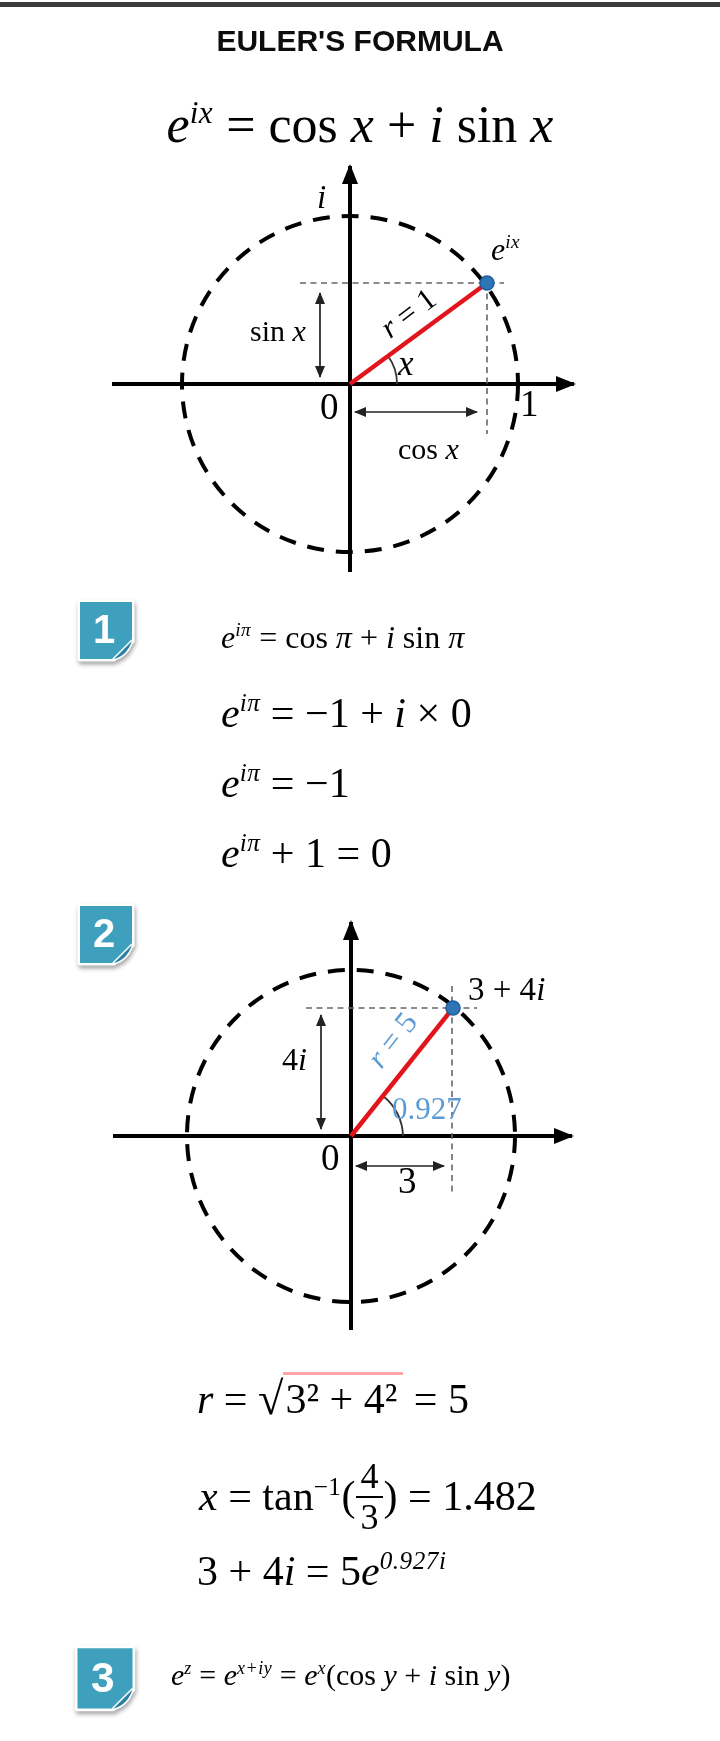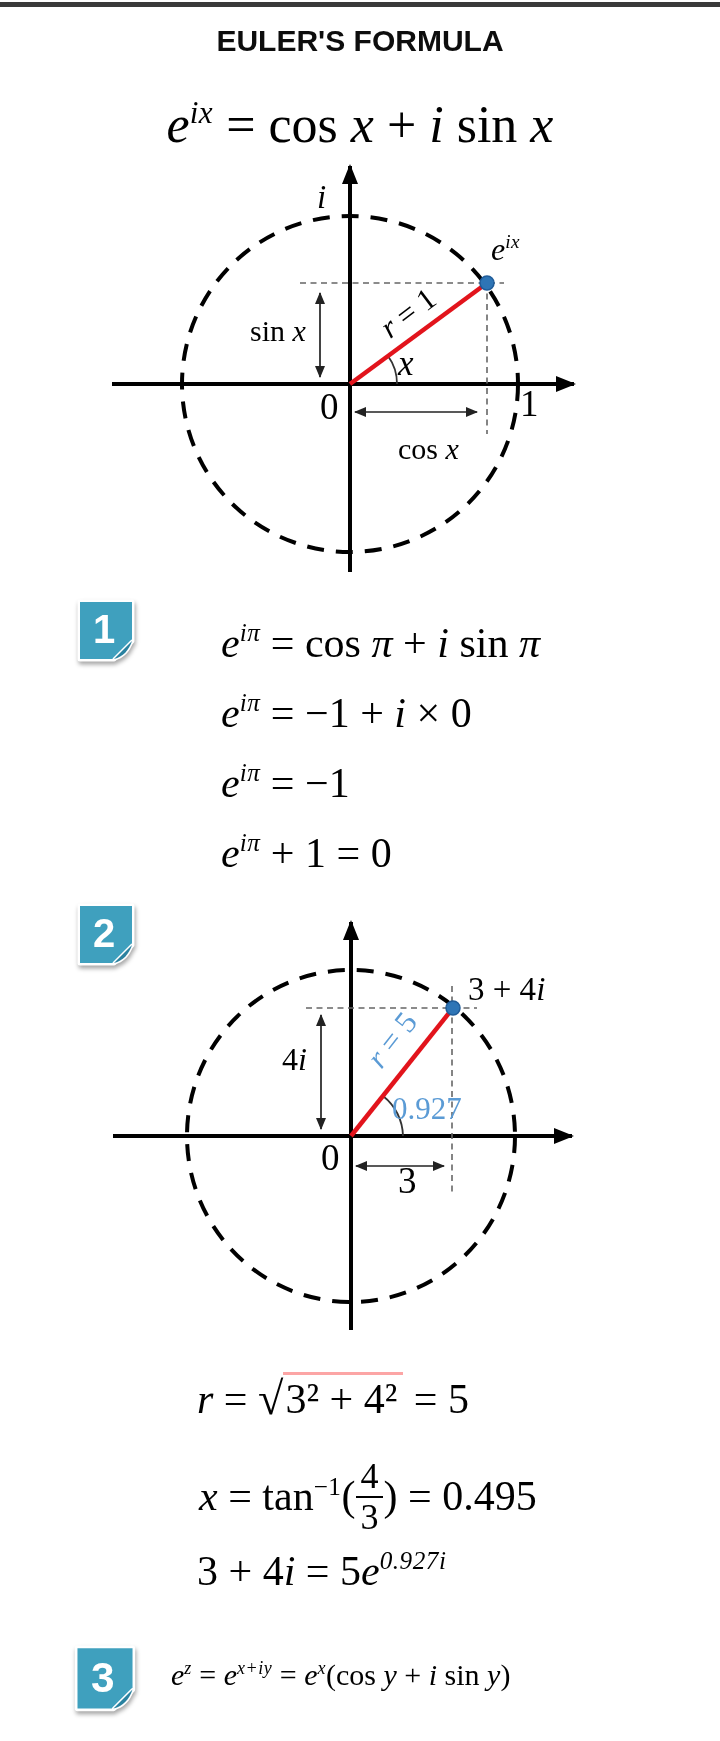--- a/index.html
+++ b/index.html
@@ -99,32 +99,32 @@
   <div class="lbl blue" style="left:392px;top:1093px;font-size:31px;"><span class="mu">0.927</span></div>
   <div class="lbl" style="left:282px;top:1043px;font-size:32px;"><span class="mu">4</span><span class="mi">i</span></div>
   <div class="lbl" style="left:321px;top:1139px;font-size:37px;"><span class="mu">0</span></div>
   <div class="lbl" style="left:398px;top:1162px;font-size:37px;"><span class="mu">3</span></div>
 
   <svg class="badge" style="left:75px;top:598px;" width="62" height="68" viewBox="0 0 62 68">
     <path class="body" d="M5,4 H57 V43 L39,61 H5 Z"></path>
     <path class="flap" d="M57,43 L39,61 C48,59 54,52 57,43 Z"></path>
     <text x="29" y="45" text-anchor="middle">1</text>
   </svg>
-  <div class="eq" style="left:221px;top:620px;font-size:42px;text-align:center;"><span class="mi">e</span><span class="mi ms">iπ</span><span class="mu"> = cos </span><span class="mi">π</span><span class="mu"> + </span><span class="mi">i</span><span class="mu"> sin </span><span class="mi">π</span></div>
+  <div class="eq" style="left:221px;top:620px;font-size:32px;text-align:center;"><span class="mi">e</span><span class="mi ms">iπ</span><span class="mu"> = cos </span><span class="mi">π</span><span class="mu"> + </span><span class="mi">i</span><span class="mu"> sin </span><span class="mi">π</span></div>
   <div class="eq" style="left:221px;top:690px;font-size:42px;"><span class="mi">e</span><span class="mi ms">iπ</span><span class="mu"> = −1 + </span><span class="mi">i</span><span class="mu"> × 0</span></div>
   <div class="eq" style="left:221px;top:760px;font-size:42px;text-align:center;"><span class="mi">e</span><span class="mi ms">iπ</span><span class="mu"> = −1</span></div>
   <div class="eq" style="left:221px;top:830px;font-size:42px;"><span class="mi">e</span><span class="mi ms">iπ</span><span class="mu"> + 1 = 0</span></div>
 
   <svg class="badge" style="left:75px;top:902px;" width="62" height="68" viewBox="0 0 62 68">
     <path class="body" d="M5,4 H57 V43 L39,61 H5 Z"></path>
     <path class="flap" d="M57,43 L39,61 C48,59 54,52 57,43 Z"></path>
     <text x="29" y="45" text-anchor="middle">2</text>
   </svg>
   <div class="eq" style="left:197px;top:1372px;font-size:42px;"><span class="mi">r</span><span class="mu"> = </span><span class="msqrt"><span class="rad">√</span><span class="bar mu">3² + 4²</span></span><span class="mu"> = 5</span></div>
-  <div class="eq" style="left:199px;top:1462px;font-size:42px;"><span class="mi">x</span><span class="mu"> = tan</span><span class="mu ms">−1</span><span class="mu">(</span><span class="mfrac"><span class="fn">4</span><span class="fd">3</span></span><span class="mu">) = 0.495</span></div>
+  <div class="eq" style="left:199px;top:1462px;font-size:42px;"><span class="mi">x</span><span class="mu"> = tan</span><span class="mu ms">−1</span><span class="mu">(</span><span class="mfrac"><span class="fn">4</span><span class="fd">3</span></span><span class="mu">) = 1.482</span></div>
   <div class="eq" style="left:197px;top:1548px;font-size:42px;"><span class="mu">3 + 4</span><span class="mi">i</span><span class="mu"> = 5</span><span class="mi">e</span><span class="mi ms">0.927i</span></div>
 
   <svg class="badge" style="left:72px;top:1644px;" width="66" height="72" viewBox="0 0 62 68">
     <path class="body" d="M5,4 H57 V43 L39,61 H5 Z"></path>
     <path class="flap" d="M57,43 L39,61 C48,59 54,52 57,43 Z"></path>
     <text x="29" y="45" text-anchor="middle">3</text>
   </svg>
   <div class="eq" style="left:171px;top:1658px;font-size:30px;"><span class="mi">e</span><span class="mi ms">z</span><span class="mu"> = </span><span class="mi">e</span><span class="mi ms">x+iy</span><span class="mu"> = </span><span class="mi">e</span><span class="mi ms">x</span><span class="mu">(cos </span><span class="mi">y</span><span class="mu"> + </span><span class="mi">i</span><span class="mu"> sin </span><span class="mi">y</span><span class="mu">)</span></div>
 </div>
 

